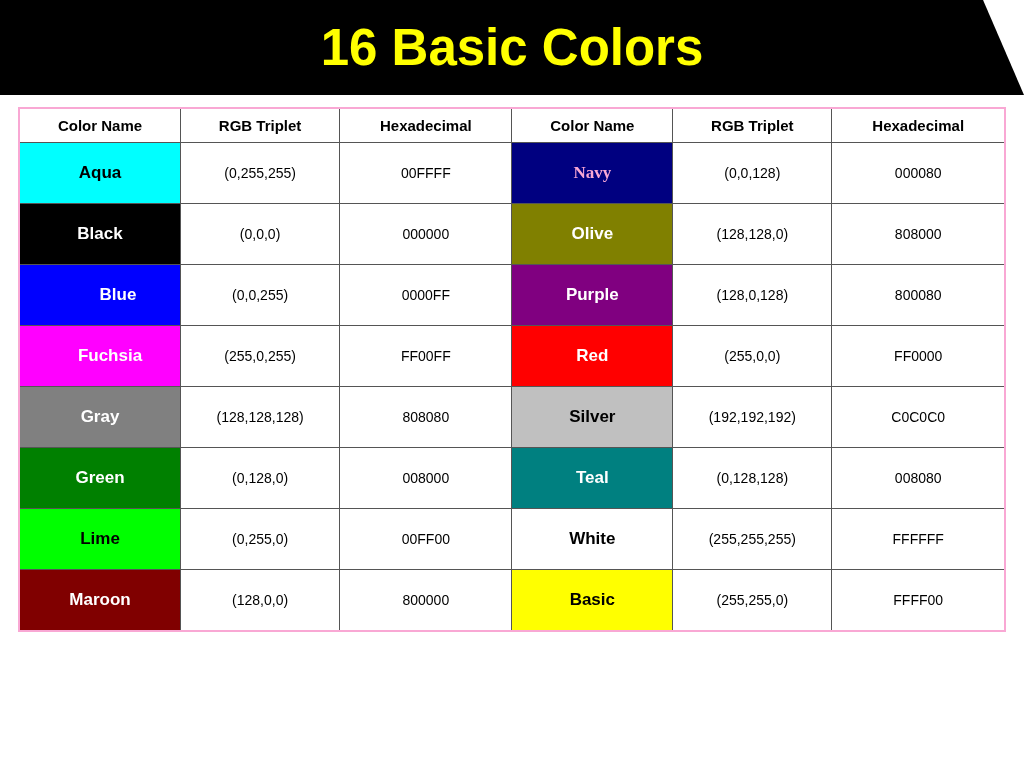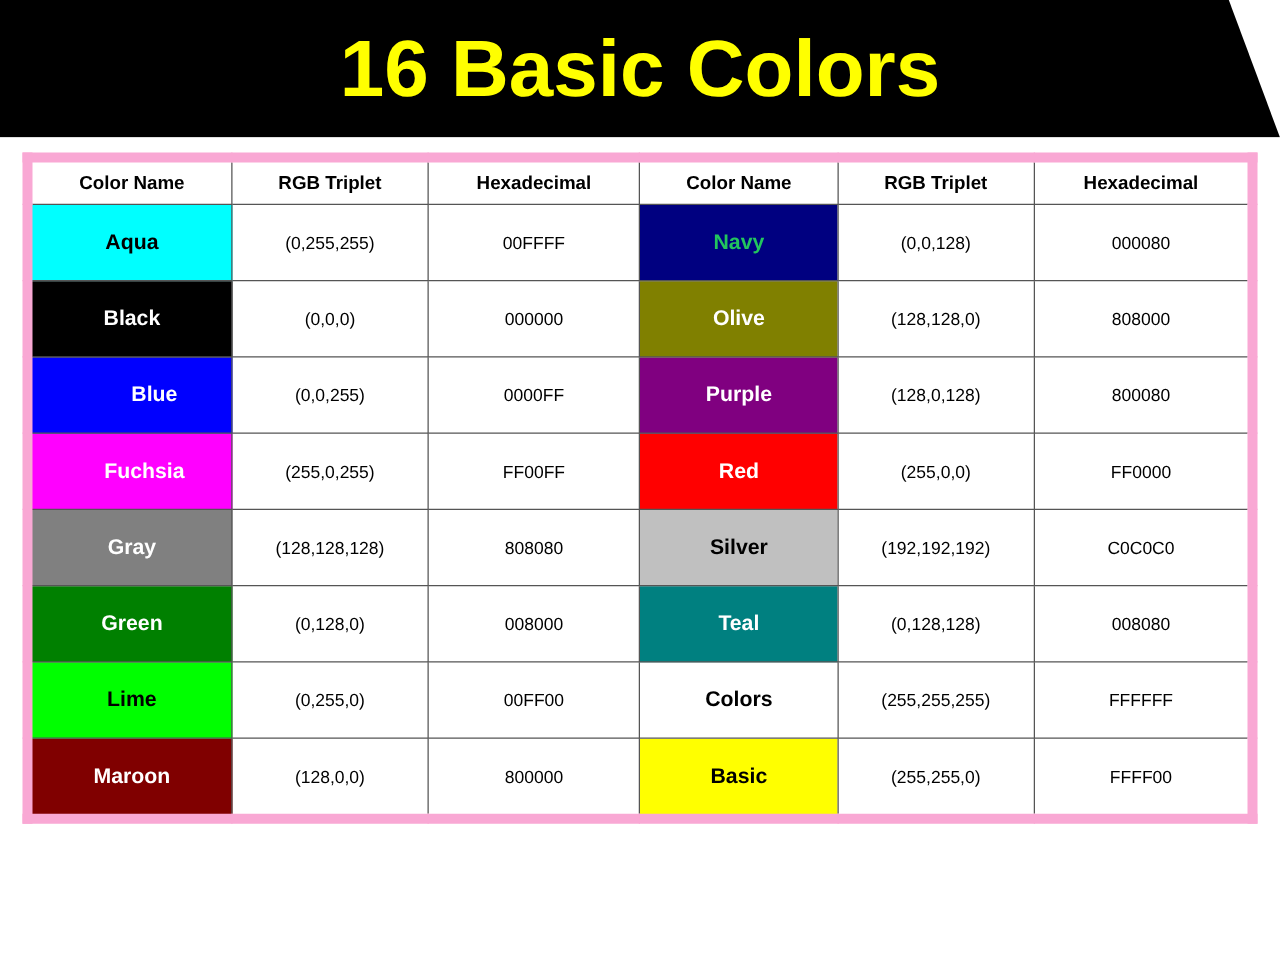--- a/index.html
+++ b/index.html
@@ -14,33 +14,33 @@
     .header {
       background: #000;
       padding: 18px 0;
       text-align: center;
       clip-path: polygon(0 0, 96% 0, 100% 100%, 0 100%);
       margin-bottom: 12px;
     }
 
     .header-title {
       color: #FFFF00;
-      font-size: 64px;
+      font-size: 51px;
       font-weight: bold;
       font-family: Arial, sans-serif;
     }
 
     .table-container {
       padding: 0 18px;
     }
 
     table {
       width: 100%;
       border-collapse: collapse;
-      border: 8px solid #f9a8d4;
+      border: 2px solid #f9a8d4;
       font-family: Arial, sans-serif;
     }
 
     th {
       background: #fff;
       font-weight: bold;
       font-size: 15px;
       padding: 8px 10px;
       border: 1px solid #555;
       text-align: center;
@@ -98,21 +98,21 @@
       </tr>
     </thead>
     <tbody id="table-body">
     <tr>
           <td class="color-cell" style="background-color: rgb(0, 255, 255);">
             <span style="color: rgb(0, 0, 0);">Aqua</span>
           </td>
           <td class="value-cell">(0,255,255)</td>
           <td class="value-cell">00FFFF</td>
           <td class="color-cell" style="background-color: rgb(0, 0, 128);">
-            <span style="color: #22c55e;">Navy</span>
+            <span style="color: #f9a8d4; font-family: Liberation Serif, serif;">Navy</span>
           </td>
           <td class="value-cell">(0,0,128)</td>
           <td class="value-cell">000080</td>
         </tr>
         <tr>
           <td class="color-cell" style="background-color: rgb(0, 0, 0);">
             <span style="color: rgb(255, 255, 255);">Black</span>
           </td>
           <td class="value-cell">(0,0,0)</td>
           <td class="value-cell">000000</td>
@@ -170,21 +170,21 @@
           <td class="value-cell">(0,128,128)</td>
           <td class="value-cell">008080</td>
         </tr>
         <tr>
           <td class="color-cell" style="background-color: rgb(0, 255, 0);">
             <span style="color: rgb(0, 0, 0);">Lime</span>
           </td>
           <td class="value-cell">(0,255,0)</td>
           <td class="value-cell">00FF00</td>
           <td class="color-cell" style="background-color: rgb(255, 255, 255);">
-            <span style="color: rgb(0, 0, 0);">Colors</span>
+            <span style="color: rgb(0, 0, 0);">White</span>
           </td>
           <td class="value-cell">(255,255,255)</td>
           <td class="value-cell">FFFFFF</td>
         </tr>
         <tr>
           <td class="color-cell" style="background-color: rgb(128, 0, 0);">
             <span style="color: rgb(255, 255, 255);">Maroon</span>
           </td>
           <td class="value-cell">(128,0,0)</td>
           <td class="value-cell">800000</td>

